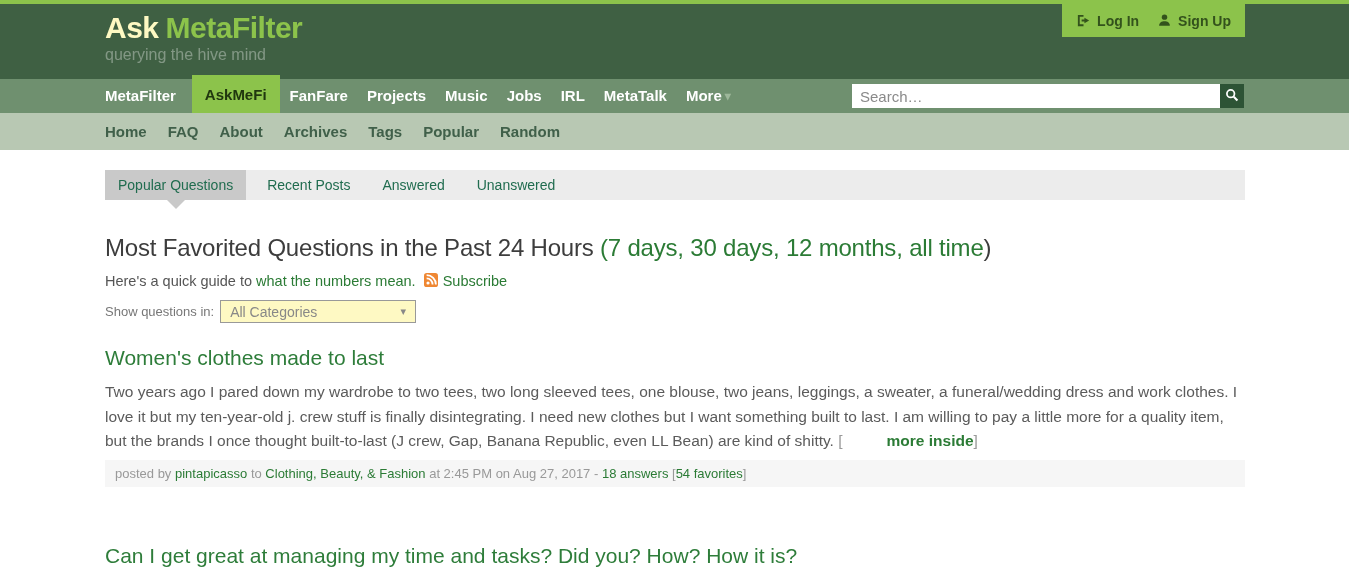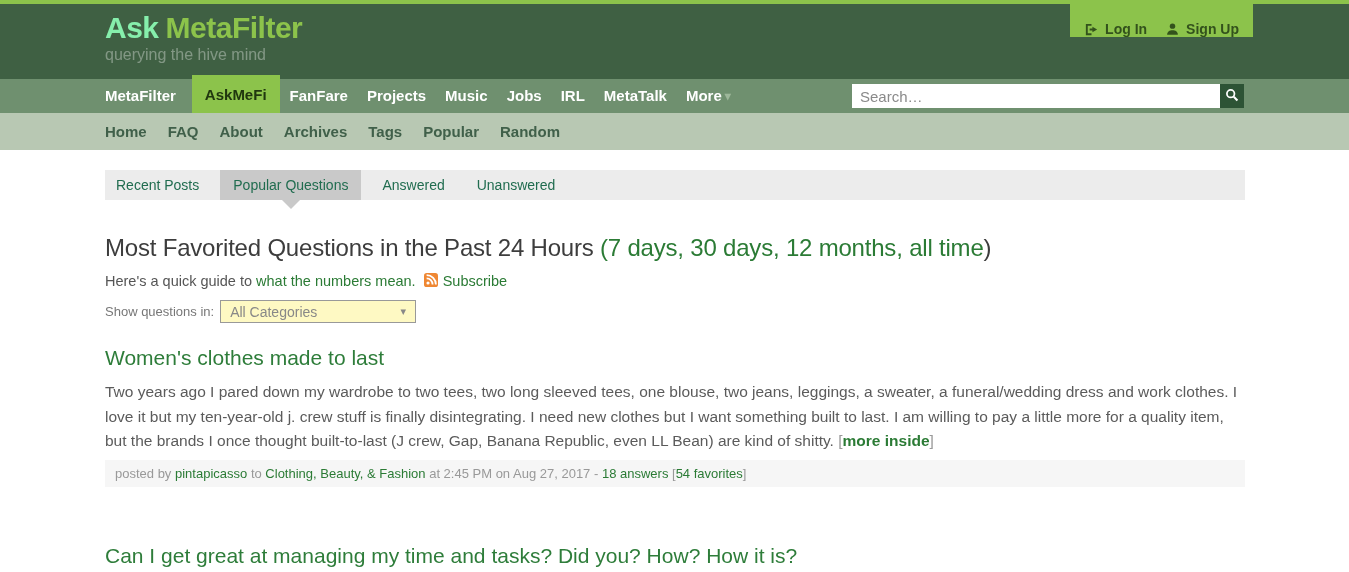--- a/index.html
+++ b/index.html
@@ -6,25 +6,25 @@
   *{box-sizing:border-box;font-family:"Liberation Sans",sans-serif;}
   .page{width:1349px;height:572px;overflow:hidden;background:#fff;position:relative;}
 
   
   .top-strip{height:4px;background:#8cc34b;}
 
   
   .header{background:#3f6043;height:75px;position:relative;}
   .logo{position:absolute;left:105px;top:7px;text-decoration:none;display:block;cursor:pointer;}
   .logo-line{font-size:30px;font-weight:700;letter-spacing:-0.5px;}
-  .logo-ask{color:#86efac;}
+  .logo-ask{color:#fef9c3;}
   .logo-mefi{color:#8cc34b;margin-left:7px;}
   .tagline{font-size:16px;color:rgba(255,255,255,0.35);margin-top:1px;}
 
-  .auth-box{position:absolute;top:0;right:96px;height:33px;background:#8cc34b;display:flex;align-items:flex-end;gap:18px;padding:0 14px;z-index:5;}
+  .auth-box{position:absolute;top:0;right:104px;height:33px;background:#8cc34b;display:flex;align-items:center;gap:18px;padding:0 14px;z-index:5;}
   .auth-item{display:flex;align-items:center;gap:6px;color:#33521c;font-weight:700;font-size:14px;text-decoration:none;cursor:pointer;}
   .auth-item svg{display:block;}
 
   
   .nav{background:#6f906f;height:34px;display:flex;align-items:flex-end;padding-left:105px;position:relative;}
   .nav-item{color:#fff;font-weight:700;font-size:15px;text-decoration:none;line-height:34px;margin-right:19px;cursor:pointer;white-space:nowrap;}
   .nav-item.active{background:#8cc34b;color:#20370f;height:38px;line-height:40px;padding:0 13px;margin-right:10px;margin-left:-3px;}
   .nav-more{display:inline-flex;align-items:flex-end;gap:3px;}
   .nav-caret{color:#9db79a;font-size:12px;line-height:34px;}
   .searchbar{margin-left:auto;margin-right:105px;display:flex;align-items:center;margin-bottom:5px;}
@@ -55,21 +55,21 @@
   .subscribe-link{color:#2b7b35;text-decoration:none;cursor:pointer;}
 
   .filter-row{margin-top:10px;font-size:13px;color:#777;display:flex;align-items:center;}
   .filter-select{margin-left:6px;width:196px;height:23px;border:1px solid #999;background:#fef9c3;display:inline-flex;align-items:center;justify-content:space-between;padding:0 9px;font-size:14px;color:#888;cursor:pointer;}
   .select-caret{font-size:11px;color:#888;}
 
   .q-title{margin:23px 0 0 0;font-size:21px;font-weight:400;}
   .q-title a{color:#2e7d3a;text-decoration:none;cursor:pointer;}
   .q-body{margin:10px 0 0 0;font-size:15.5px;line-height:24.5px;color:#5b5b5b;}
   .bracket{color:#999;}
-  .more-link{color:#2b7b35;font-weight:700;text-decoration:none;cursor:pointer;}
+  .more-link{color:#2b7b35;font-weight:700;text-decoration:none;cursor:pointer;padding-left:44px;}
 
   .byline{margin-top:6px;background:#f6f6f6;height:27px;line-height:27px;padding:0 10px;font-size:13px;color:#999;white-space:nowrap;}
   .byline a{text-decoration:none;cursor:pointer;}
   .byline .green-bold{color:#2b7b35;font-weight:400;}
   .byline .green{color:#2b7b35;}
 
   .q2-title{margin-top:57px;}
 </style>
 </head>
 <body>
@@ -139,22 +139,22 @@
     <a class="subnav-item">About</a>
     <a class="subnav-item">Archives</a>
     <a class="subnav-item">Tags</a>
     <a class="subnav-item">Popular</a>
     <a class="subnav-item">Random</a>
   </div>
 
   <div class="content">
 
     <div class="tabbar">
+      <a class="tab active">Popular Questions</a>
       <a class="tab">Recent Posts</a>
-      <a class="tab active">Popular Questions</a>
       <a class="tab">Answered</a>
       <a class="tab">Unanswered</a>
     </div>
 
     <h1 class="page-title">
       <span>Most Favorited Questions in the Past 24 Hours </span><span class="title-paren-open">(</span><a class="title-link">7 days</a><span class="title-sep">, </span><a class="title-link">30 days</a><span class="title-sep">, </span><a class="title-link">12 months</a><span class="title-sep">, </span><a class="title-link">all time</a><span class="title-paren-close">)</span>
     </h1>
 
     <div class="guide-line">
       <span>Here's a quick guide to</span>

